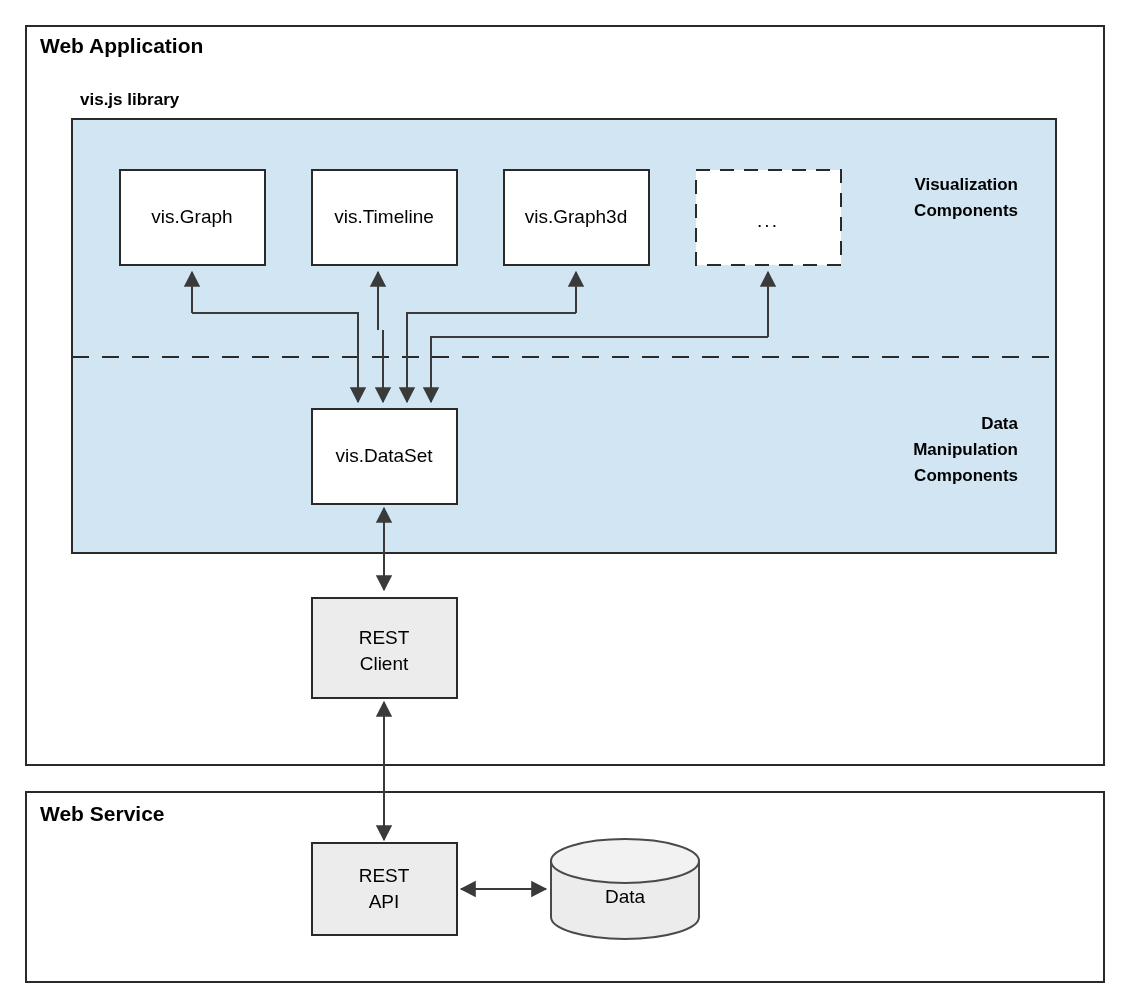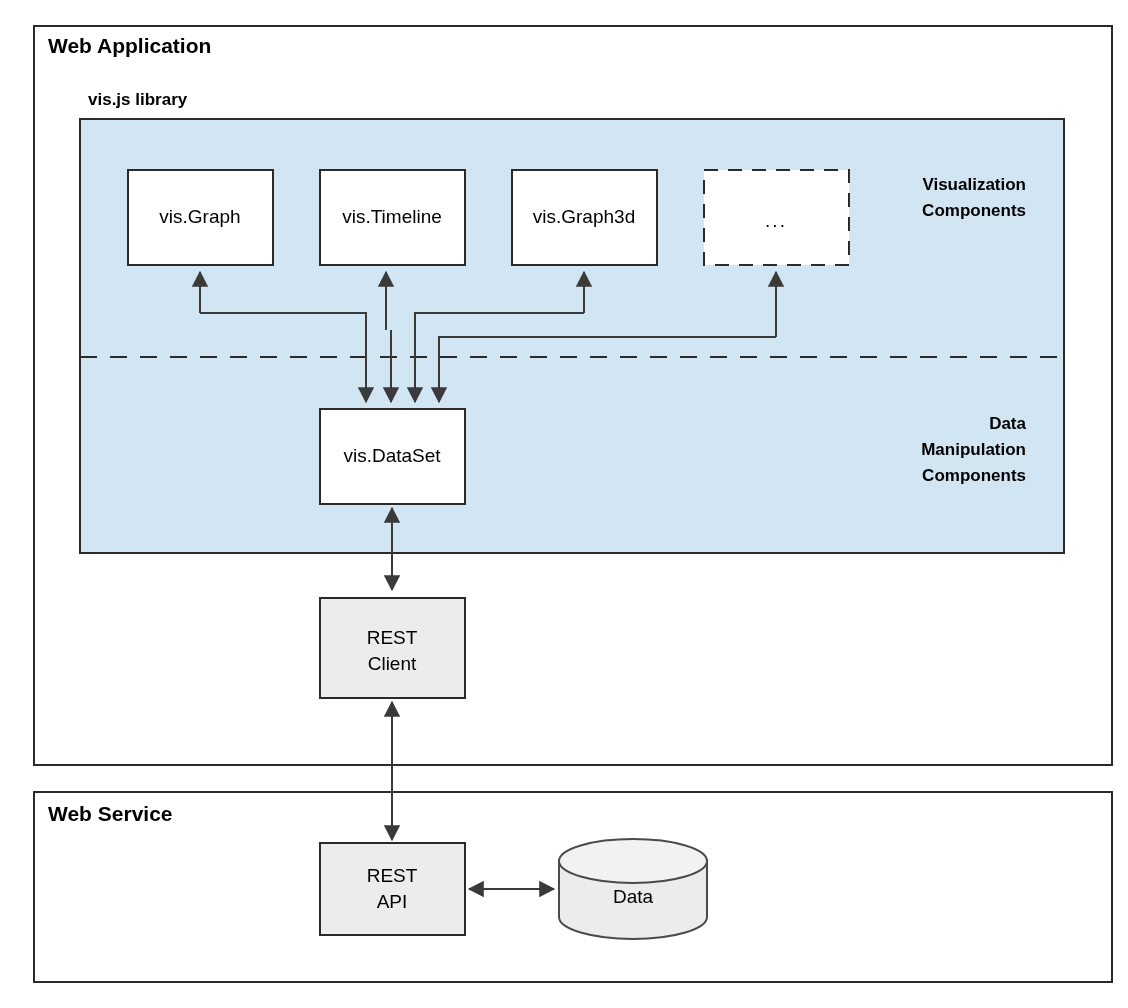--- a/index.html
+++ b/index.html
@@ -10,21 +10,20 @@
   body {
     width: 1128px;
     height: 1008px;
     font-family: "Liberation Sans", sans-serif;
     overflow: hidden;
   }
   #diagram-root {
     position: relative;
     width: 1088px;
     height: 1008px;
-    margin-left: 8px;
   }
   svg#arch-svg {
     position: absolute;
     top: 0;
     left: 0;
     width: 1128px;
     height: 1008px;
     display: block;
   }
   .frame-rect {

